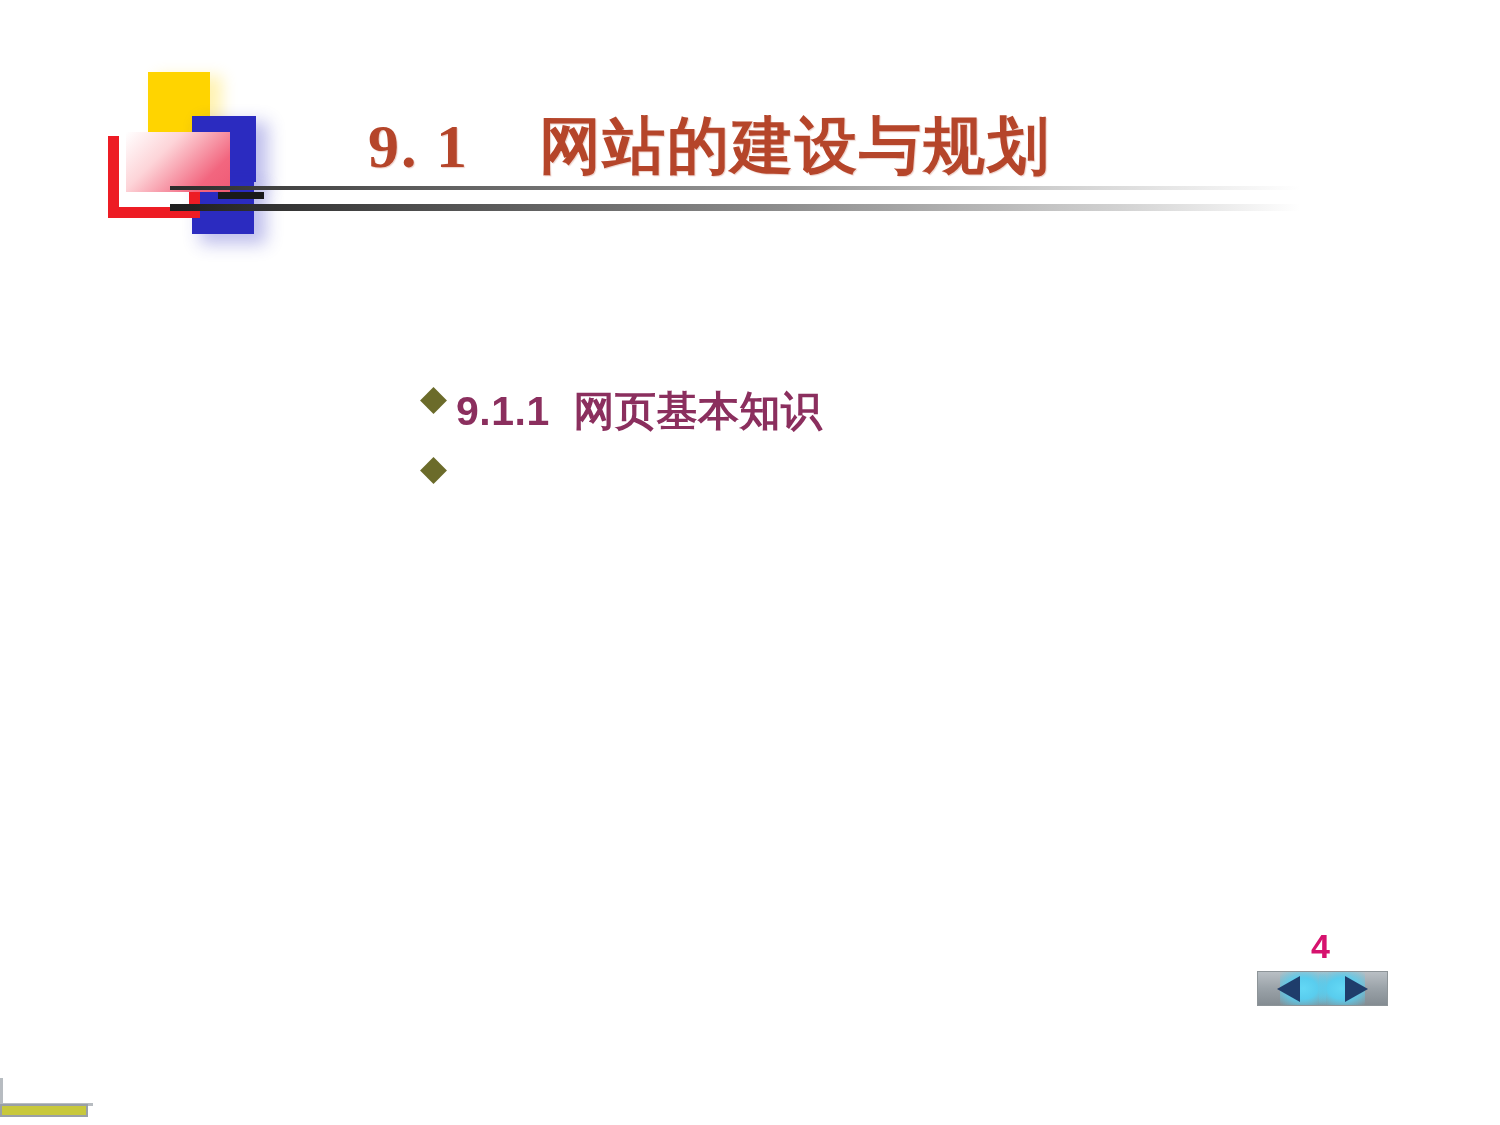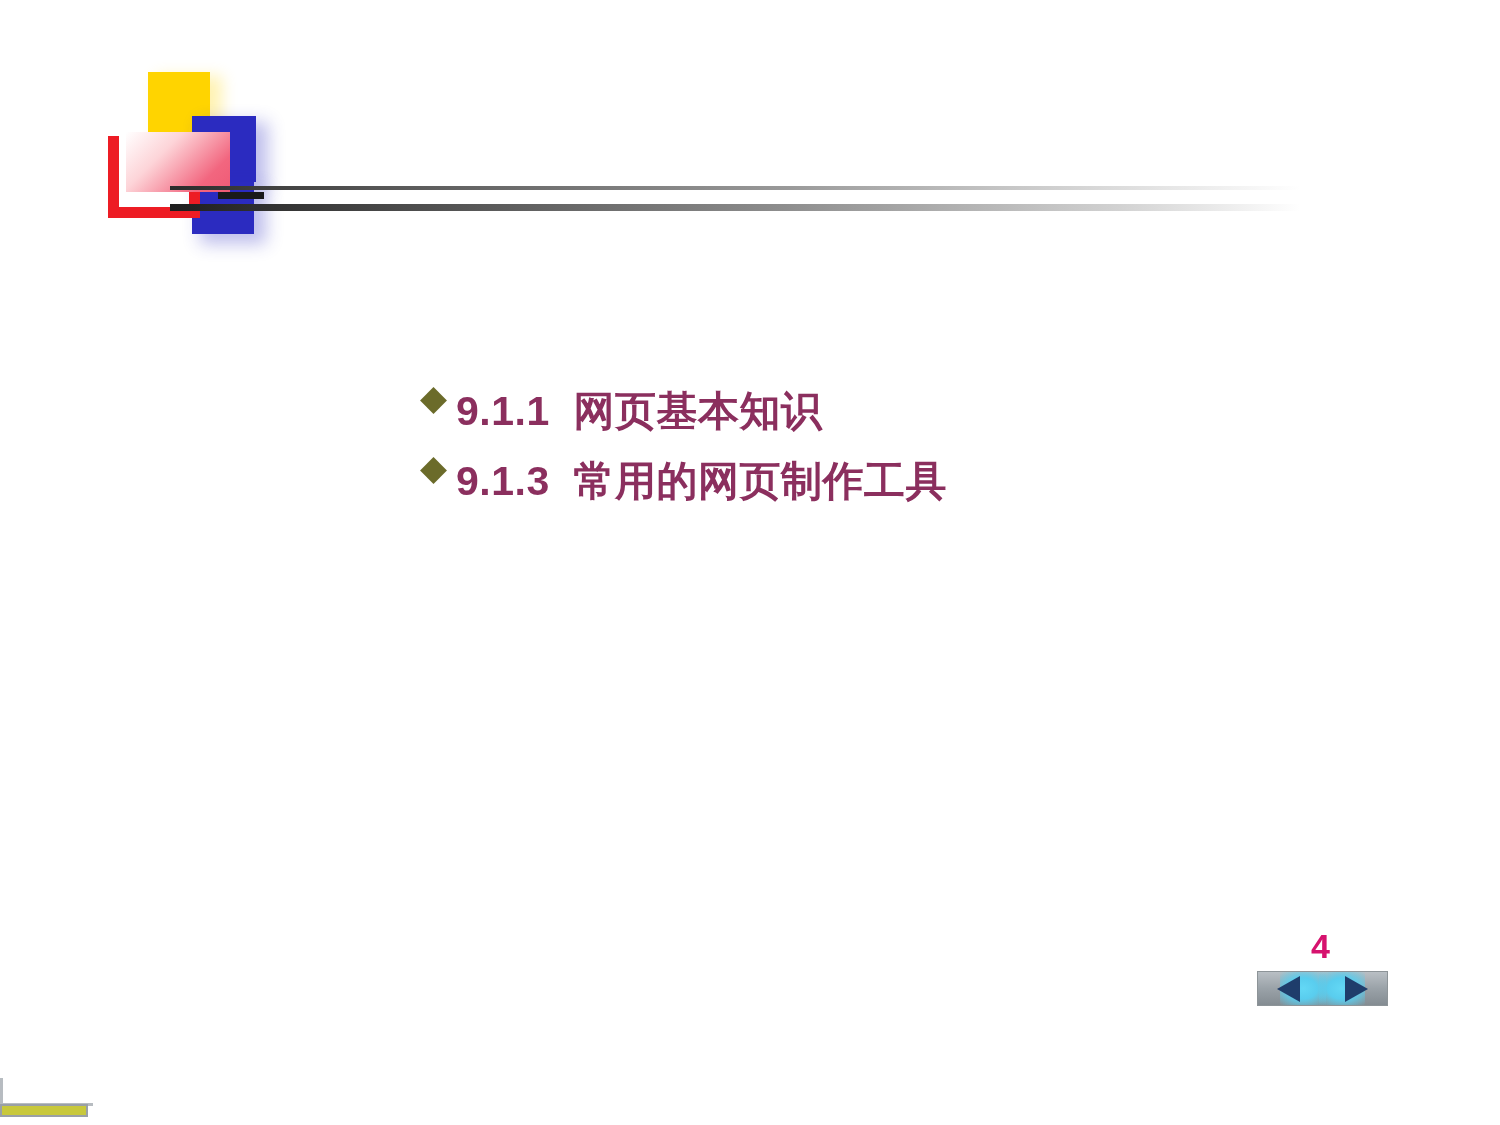--- a/index.html
+++ b/index.html
@@ -248,35 +248,35 @@
   <div class="logo-cluster">
     <div class="sq-yellow"></div>
     <div class="sq-blue"></div>
     <div class="sq-blue-notch"></div>
     <div class="sq-blue2"></div>
     <div class="sq-red"></div>
     <div class="sq-pink"></div>
     <div class="sq-black-stub"></div>
   </div>
 
+  <div class="title-text">9. 1    网站的建设与规划</div>
 
   <div class="rule-thin"></div>
   <div class="rule-thick"></div>
 
   <div class="bullet-list">
 
     <div class="bullet-row">
       <span class="diamond"></span>
       <span class="bullet-label">9.1.1  网页基本知识</span>
     </div>
 
 
     <div class="bullet-row">
       <span class="diamond"></span>
-      <span class="bullet-label">9.1.3  常用的网页制作工具</span>
     </div>
 
   </div>
 
   <div class="page-number">4</div>
 
   <div class="nav-bar">
     <div class="nav-btn prev">
       <span class="glow"></span>
       <span class="arrow left"></span>

